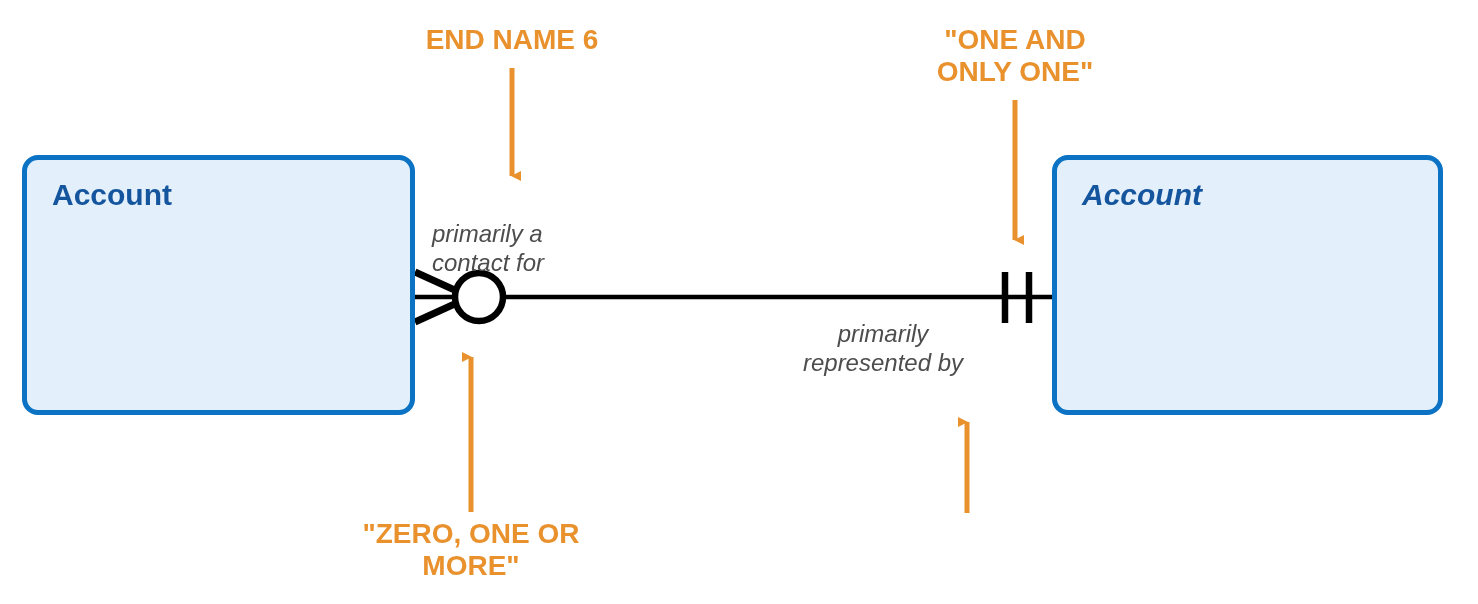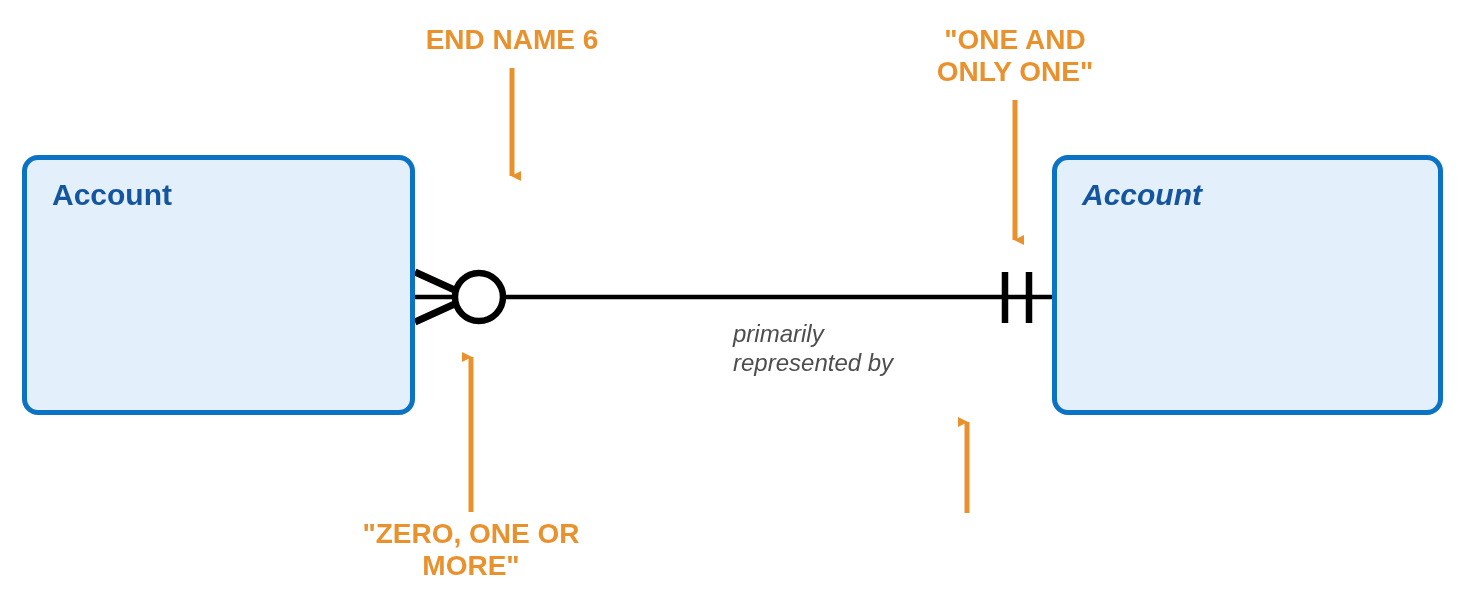--- a/index.html
+++ b/index.html
@@ -47,21 +47,21 @@
   .role-label {
     position: absolute;
     font-family: "Liberation Sans", sans-serif;
     font-style: italic;
     font-size: 24px;
     line-height: 29px;
     color: #4D4D4D;
     white-space: pre-line;
   }
   .role-label.left-align  { text-align: left; }
-  .role-label.right-align { text-align: left; }
+  .role-label.right-align { text-align: center; }
 
   
   .annotation {
     position: absolute;
     font-family: "Liberation Sans", sans-serif;
     font-weight: bold;
     font-size: 28px;
     line-height: 32px;
     color: #E8912D;
     text-align: center;
@@ -109,20 +109,22 @@
   </svg>
 
   <div class="entity-box" style="left:22px; top:155px; width:393px; height:260px;">
   </div>
   <div class="entity-title" style="left:52px; top:178px;">Account</div>
 
   <div class="entity-box" style="left:1052px; top:155px; width:391px; height:260px;">
   </div>
   <div class="entity-title" style="left:1082px; top:178px;font-style:italic;">Account</div>
 
+  <div class="role-label left-align" style="left:432px; top:219px; width:300px;">primarily a
+contact for</div>
 
   <div class="role-label right-align" style="left:733px; top:319px; width:300px;">primarily
 represented by</div>
 
   <div class="annotation" style="left:362px; top:24px; width:300px;">END NAME 6</div>
 
   <div class="annotation" style="left:865px; top:24px; width:300px;">"ONE AND
 ONLY ONE"</div>
 
   <div class="annotation" style="left:321px; top:518px; width:300px;">"ZERO, ONE OR

